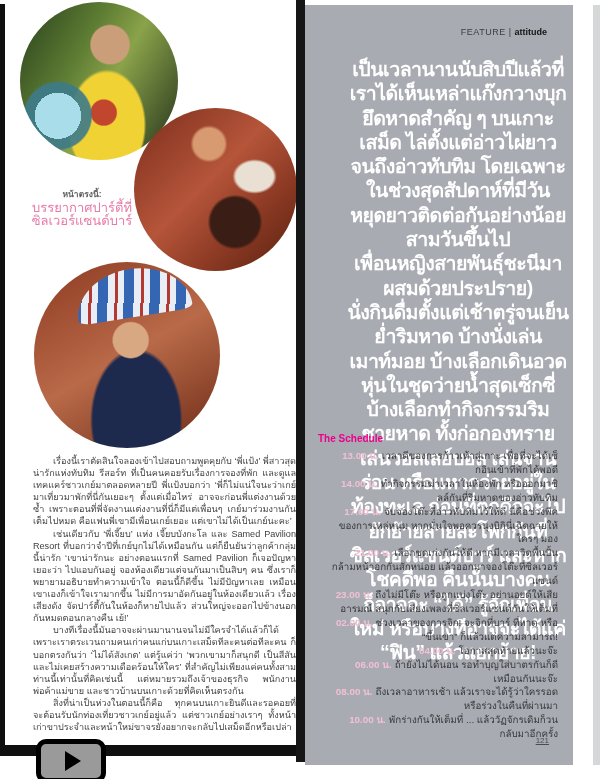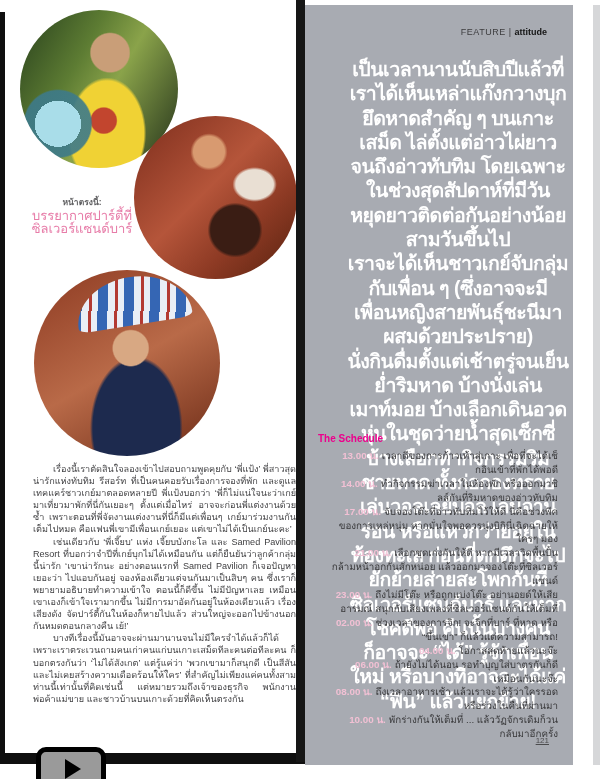--- a/index.html
+++ b/index.html
@@ -1,19 +1,19 @@
 <!DOCTYPE html>
 <html><head>
 <meta charset="utf-8">
 <style>
   html,body{margin:0;padding:0;background:#e9e9e9;}
   #page{position:relative;width:600px;height:779px;background:#ffffff;overflow:hidden;
         font-family:"Liberation Sans","DejaVu Sans",sans-serif;}
   
-  .left-page{position:absolute;left:0;top:12px;width:296px;height:671px;background:#fff;}
+  .left-page{position:absolute;left:0;top:4px;width:296px;height:671px;background:#fff;}
   .photo{position:absolute;border-radius:50%;overflow:hidden;}
   .circle1{left:20px;top:-2px;width:158px;height:158px;
     background:
       radial-gradient(circle at 24% 72%, #a9dde9 0 14%, rgba(61,122,138,.9) 14% 20%, rgba(0,0,0,0) 21%),
       radial-gradient(circle at 53% 70%, #c2452e 0 9%, rgba(0,0,0,0) 10%),
       radial-gradient(ellipse at 55% 78%, #f0d234 0 30%, rgba(0,0,0,0) 32%),
       radial-gradient(circle at 57% 27%, #c99e78 0 13%, rgba(0,0,0,0) 14%),
       linear-gradient(120deg,#273f1c 0%,#5d7c33 35%,#8aa34a 55%,#22301a 100%);}
   .circle2{left:134px;top:104px;width:163px;height:163px;
     background:
@@ -73,20 +73,21 @@
     <div class="caption">
       <div class="cap-label">หน้าตรงนี้:</div>
       <div class="cap-line">บรรยากาศปาร์ตี้ที่</div>
       <div class="cap-line">ซิลเวอร์แซนด์บาร์</div>
     </div>
 
     <div class="article">
       <p>เรื่องนี้เราตัดสินใจลองเข้าไปสอบถามพูดคุยกับ ‘พี่แป้ง’ พี่สาวสุดน่ารักแห่งทับทิม รีสอร์ท ที่เป็นคนคอยรับเรื่องการจองที่พัก และดูแลเทคแคร์ชาวเกย์มาตลอดหลายปี พี่แป้งบอกว่า ‘พี่ก็ไม่แน่ใจนะว่าเกย์มาเที่ยวมาพักที่นี่กันเยอะๆ ตั้งแต่เมื่อไหร่ อาจจะก่อนพี่แต่งงานด้วยซ้ำ เพราะตอนที่พี่จัดงานแต่งงานที่นี่ก็มีแต่เพื่อนๆ เกย์มาร่วมงานกันเต็มไปหมด คือแฟนพี่เขามีเพื่อนเกย์เยอะ แต่เขาไม่ได้เป็นเกย์นะคะ’</p>
       <p>เช่นเดียวกับ ‘พี่เจี๊ยบ’ แห่ง เจี๊ยบบังกะโล และ Samed Pavilion Resort ที่บอกว่าจำปีที่เกย์บุกไม่ได้เหมือนกัน แต่ก็ยืนยันว่าลูกค้ากลุ่มนี้น่ารัก ‘เขาน่ารักนะ อย่างตอนแรกที่ Samed Pavilion ก็เจอปัญหาเยอะว่า ไปแอบกันอยู่ จองห้องเดียวแต่จนกันมาเป็นสิบๆ คน ซึ่งเราก็พยายามอธิบายทำความเข้าใจ ตอนนี้ก็ดีขึ้น ไม่มีปัญหาเลย เหมือนเขาเองก็เข้าใจเรามากขึ้น ไม่มีการมาอัดกันอยู่ในห้องเดียวแล้ว เรื่องเสียงดัง จัดปาร์ตี้กันในห้องก็หายไปแล้ว ส่วนใหญ่จะออกไปข้างนอกกันหมดตอนกลางคืน เย้!’</p>
       <p>บางทีเรื่องนี้มันอาจจะผ่านมานานจนไม่มีใครจำได้แล้วก็ได้ เพราะเราตระเวนถามคนเก่าคนแก่บนเกาะเสม็ดทีละคนต่อทีละคน ก็บอกตรงกันว่า ‘ไม่ได้สังเกต’ แต่รู้แค่ว่า ‘พวกเขามาก็สนุกดี เป็นสีสัน และไม่เคยสร้างความเดือดร้อนให้ใคร’ ที่สำคัญไม่เพียงแค่คนทั้งสามท่านนี้เท่านั้นที่คิดเช่นนี้ แต่หมายรวมถึงเจ้าของธุรกิจ พนักงาน พ่อค้าแม่ขาย และชาวบ้านบนเกาะด้วยที่คิดเห็นตรงกัน</p>
+      <p>สิ่งที่น่าเป็นห่วงในตอนนี้ก็คือ ทุกคนบนเกาะยินดีและรอคอยที่จะต้อนรับนักท่องเที่ยวชาวเกย์อยู่แล้ว แต่ชาวเกย์อย่างเราๆ ทั้งหน้าเก่าขาประจำและหน้าใหม่ขาจรยังอยากจะกลับไปเสม็ดอีกหรือเปล่า</p>
     </div>
 
     <div class="frame-left"></div>
     <div class="frame-bottom"></div>
     <div class="play-button">
       <span class="play-triangle"></span>
     </div>
   </div>
 
   <div class="gutter"></div>
@@ -94,21 +95,20 @@
   <div class="right-page">
     <div class="mag-header">
       <span class="feat">FEATURE</span><span class="sep">|</span><span class="brand">attitude</span>
     </div>
 
     <div class="headline">
       <div>เป็นเวลานานนับสิบปีแล้วที่เราได้เห็นเหล่าแก๊งกวางบุก</div>
       <div>ยึดหาดสำคัญ ๆ บนเกาะเสม็ด ไล่ตั้งแต่อ่าวไผ่ยาว</div>
       <div>จนถึงอ่าวทับทิม โดยเฉพาะในช่วงสุดสัปดาห์ที่มีวัน</div>
       <div>หยุดยาวติดต่อกันอย่างน้อยสามวันขึ้นไป</div>
-      <div>เราจะได้เห็นชาวเกย์จับกลุ่มกับเพื่อน ๆ (ซึ่งอาจจะมี</div>
       <div>เพื่อนหญิงสายพันธุ์ชะนีมาผสมด้วยประปราย)</div>
       <div>นั่งกินดื่มตั้งแต่เช้าตรู่จนเย็นย่ำริมหาด บ้างนั่งเล่น</div>
       <div>เมาท์มอย บ้างเลือกเดินอวดหุ่นในชุดว่ายน้ำสุดเซ็กซี่</div>
       <div>บ้างเลือกทำกิจกรรมริมชายหาด ทั้งก่อกองทราย</div>
       <div>เล่นวอลเลย์บอล เล่นจานร่อน หรือแหวกว่ายอยู่ใน</div>
       <div>ท้องทะเล ก่อนที่ตกดึกจะไปยักย้ายส่ายสะโพกกันที่</div>
       <div>ซิลเวอร์แซนด์บาร์ และหากโชคดีพอ คืนนั้นบางคน</div>
       <div>ก็อาจจะ “ได้” รู้จักเพื่อนใหม่ หรือบางทีอาจจะได้แค่</div>
       <div>“ฟิน” แล้วแยกย้าย!</div>
     </div>

